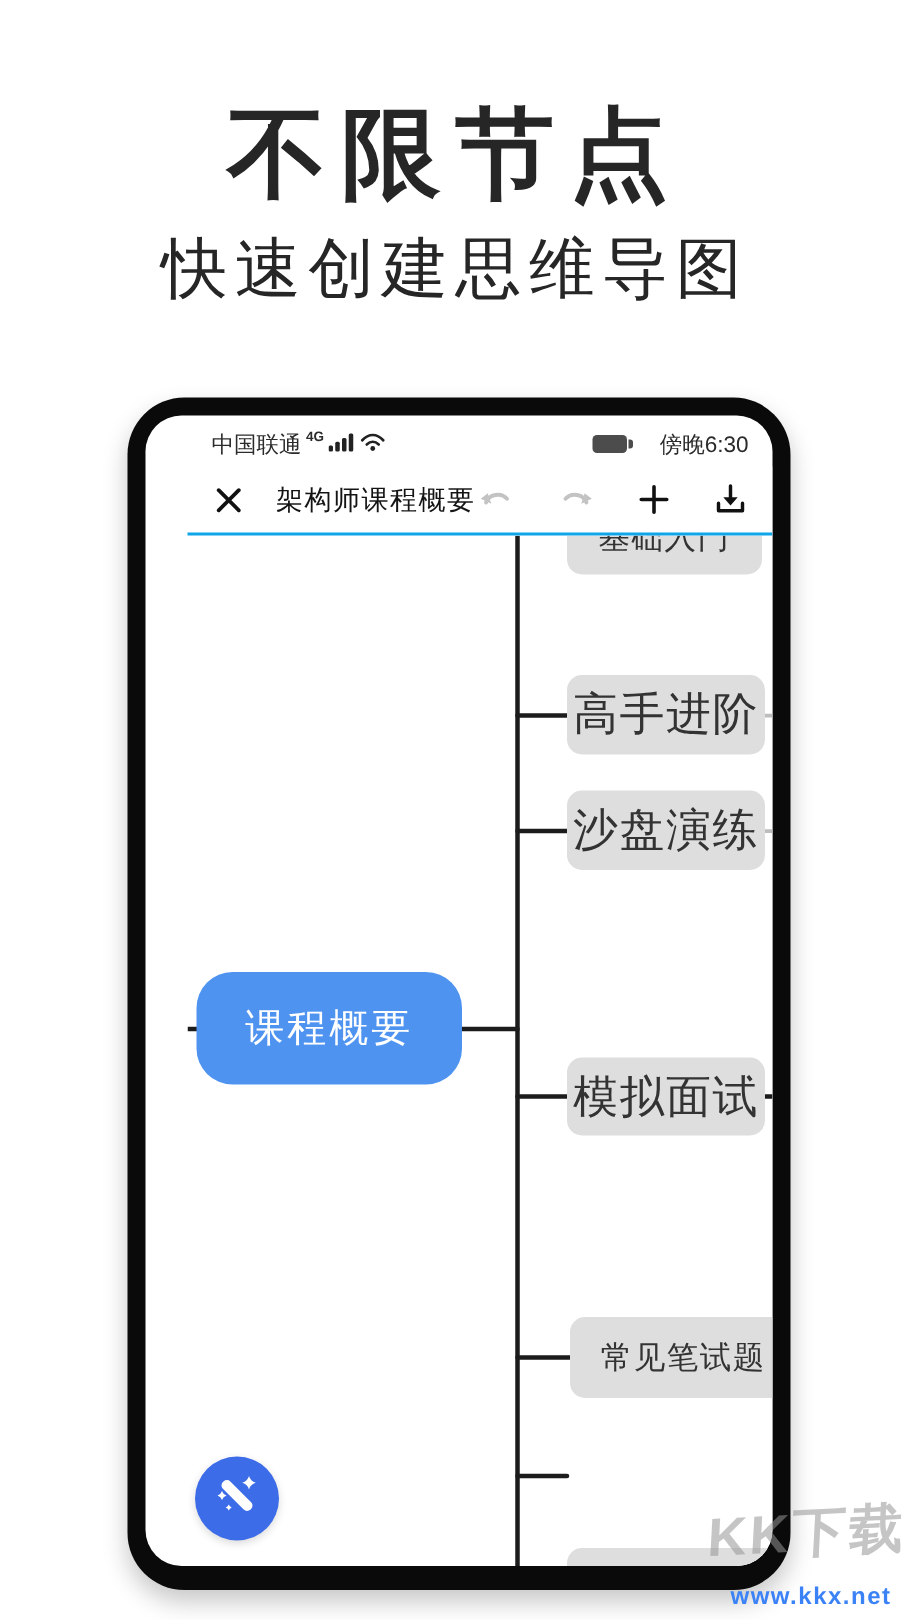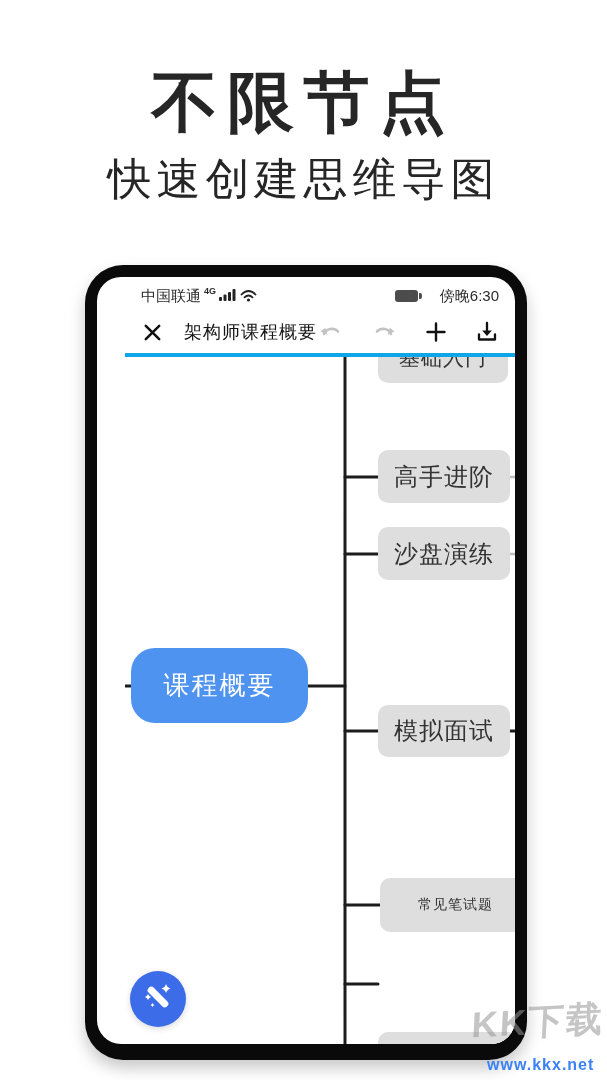--- a/index.html
+++ b/index.html
@@ -25,31 +25,31 @@
     font-size:15px; color:#2b2b2b; }
   .sb-left { display:flex; align-items:center; gap:3px; }
   .net-label { font-size:9px; font-weight:bold; vertical-align:super; position:relative; top:-5px; }
   .sb-right { margin-left:auto; display:flex; align-items:center; gap:18px; }
   .battery { display:inline-flex; align-items:center; }
   .battery .cell { width:23px; height:12px; background:#4c4c4c; border-radius:3px; }
   .battery .nub { width:2.5px; height:6px; background:#4c4c4c; border-radius:0 2px 2px 0; margin-left:1px; }
 
   
   .toolbar { height:46px; flex:0 0 46px; display:flex; align-items:center; padding:0 16px;
-    border-bottom:4px solid #0ea5e9; background:#fff; position:relative; z-index:5; }
+    border-bottom:2px solid #0ea5e9; background:#fff; position:relative; z-index:5; }
   .tb-title { font-size:18px; color:#141414; margin-left:20px; letter-spacing:1px; }
   .tb-icons { margin-left:auto; display:flex; align-items:center; gap:27px; }
   .icon-btn { display:inline-flex; align-items:center; justify-content:center; cursor:pointer; }
 
   
   .canvas { position:relative; flex:1 1 auto; background:#fff; overflow:hidden; }
   .connectors { position:absolute; left:0; top:0; }
 
   .mm-node { position:absolute; background:#dedede; border-radius:10px; color:#333;
-    display:flex; align-items:center; justify-content:center; font-size:24px; letter-spacing:1px; }
+    display:flex; align-items:center; justify-content:center; font-size:30px; letter-spacing:1px; }
   .mm-root { position:absolute; background:#4e93f0; border-radius:24px; color:#fff;
     display:flex; align-items:center; justify-content:center; font-size:26px; letter-spacing:2px; }
   .badge { position:absolute; width:22px; height:22px; border-radius:50%; background:#bdbdbd;
     color:#3a3a3a; font-size:13px; font-weight:bold; display:flex; align-items:center; justify-content:center; }
 
   .fab { position:absolute; left:5px; top:614px; width:56px; height:56px; border-radius:50%;
     background:#3c6ce8; display:flex; align-items:center; justify-content:center;
     box-shadow:0 2px 6px rgba(0,0,0,.15); cursor:pointer; }
 
   
@@ -169,21 +169,21 @@
         <div class="mm-node" style="left:253px; top:93px; width:132px; height:53px;">高手进阶</div>
         <div class="badge" style="left:392px; top:109px;">2</div>
 
         <div class="mm-node" style="left:253px; top:170px; width:132px; height:53px;">沙盘演练</div>
         <div class="badge" style="left:392px; top:186px;">2</div>
 
         <div class="mm-root" style="left:6px; top:291px; width:177px; height:75px;">课程概要</div>
 
         <div class="mm-node" style="left:253px; top:348px; width:132px; height:52px;">模拟面试</div>
 
-        <div class="mm-node" style="left:255px; top:521px; width:151px; height:54px; font-size:14px;">常见笔试题</div>
+        <div class="mm-node" style="left:255px; top:521px; width:151px; height:54px; font-size:21px;">常见笔试题</div>
         <div class="badge" style="left:409px; top:537px;"></div>
 
 
         <div class="mm-node" style="left:253px; top:675px; width:167px; height:40px;"></div>
 
         <div class="fab">
           <span>
             <svg width="32" height="32" viewBox="-16 -16 32 32">
               <g fill="#fff">
                 <rect x="-3.5" y="-13" width="7" height="26" rx="3.2" transform="rotate(-45)"></rect>

